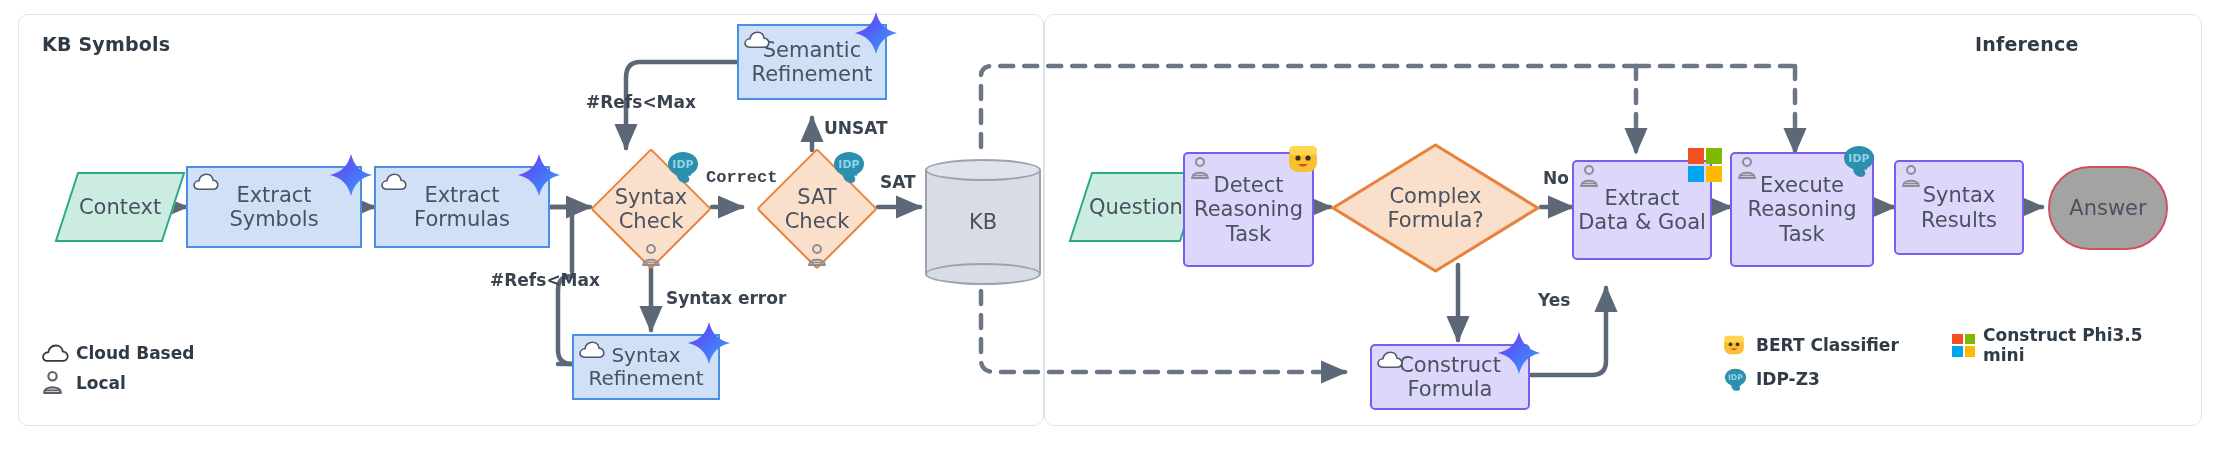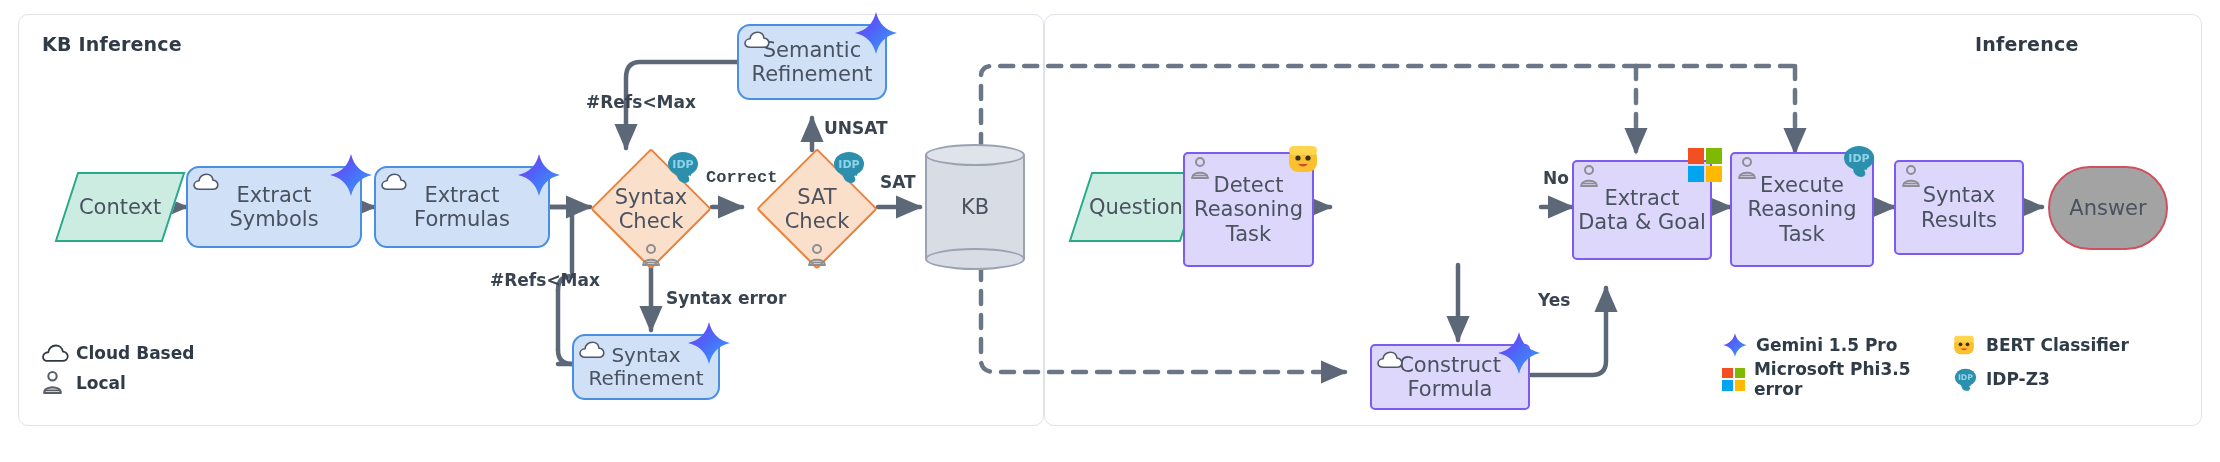--- a/index.html
+++ b/index.html
@@ -52,21 +52,21 @@
     line-height: 1.16;
     font-family: "DejaVu Sans", sans-serif;
     font-weight: 400;
   }
   .node .lbl { position: relative; z-index: 2; padding: 0 4px; }
 
   
   .box-blue {
     background: #cfe0f7;
     border: 2px solid #4a90e2;
-    border-radius: 13px;
+    border-radius: 0;
   }
   
   .box-purple {
     background: #ddd7fb;
     border: 2px solid #7c5cf0;
     border-radius: 5px;
   }
   
   .diamond {
     background: transparent;
@@ -149,21 +149,21 @@
   #legend-right { left: 1722px; top: 330px; width: 450px; display: grid;
                   grid-template-columns: 230px 220px; grid-auto-rows: 34px; }
 </style>
 </head>
 <body>
 
 <div id="stage">
 
   <div class="panel" id="panel-kb"></div>
   <div class="panel" id="panel-inf"></div>
-  <div class="panel-title" id="title-kb">KB Inference</div>
+  <div class="panel-title" id="title-kb">KB Symbols</div>
   <div class="panel-title" id="title-inf">Inference</div>
 
   <svg id="wires" viewBox="0 0 2220 462">
     <defs>
       <marker id="ah" markerWidth="7" markerHeight="7" refX="5.4" refY="3" orient="auto" markerUnits="strokeWidth">
         <path d="M0,0.4 L6,3 L0,5.6 z" fill="#5c6878"></path>
       </marker>
       <marker id="ahd" markerWidth="7" markerHeight="7" refX="5.4" refY="3" orient="auto" markerUnits="strokeWidth">
         <path d="M0,0.4 L6,3 L0,5.6 z" fill="#5c6878"></path>
       </marker>
@@ -330,21 +330,21 @@
     </span>
     <span class="badge badge-gem">
       <svg viewBox="0 0 46 46">
           <path d="M23 2 C25.8 13.4 32.6 20.2 44 23 C32.6 25.8 25.8 32.6 23 44 C20.2 32.6 13.4 25.8 2 23 C13.4 20.2 20.2 13.4 23 2 Z" fill="url(#g1)"></path>
         </svg>
     </span>
     <span class="lbl" style="white-space:pre-line; font-size:20px">Syntax
 Refinement</span>
   </div>
 
-  <div class="node cyl" style="left:925px; top:144px; width:100px; height:126px;">
+  <div class="node cyl" style="left:925px; top:159px; width:116px; height:126px;">
     <span class="cbody"></span>
     <span class="cbot"></span>
     <span class="ctop"></span>
     <span class="lbl">KB</span>
   </div>
 
   <div class="node para" style="left:1080px; top:172px; width:112px; height:70px;">
     <span class="lbl">Question</span>
   </div>
 
@@ -363,20 +363,28 @@
           <circle cx="12" cy="16" r="2.6" fill="#3b3024"></circle>
           <circle cx="22" cy="16" r="2.6" fill="#3b3024"></circle>
           <path d="M12 22 Q17 27 22 22 Z" fill="#d34836"></path>
         </svg>
     </span>
     <span class="lbl" style="white-space:pre-line">Detect
 Reasoning
 Task</span>
   </div>
 
+  <div class="node diamond" style="left:1330px; top:142px; width:211px; height:132px;">
+    <span class="dshape" style="width:0;height:0;border:none;background:transparent;transform:none;left:0;top:0;"></span>
+    <svg style="position:absolute;left:0;top:0;width:100%;height:100%;" viewBox="0 0 211 132" preserveAspectRatio="none">
+      <path d="M105.5 3 L208 66 L105.5 129 L3 66 Z" fill="#fadfcb" stroke="#e8823c" stroke-width="3"></path>
+    </svg>
+    <span class="lbl" style="white-space:pre-line">Complex
+Formula?</span>
+  </div>
 
   <div class="node box-purple" style="left:1572px; top:160px; width:140px; height:100px;">
     <span class="badge badge-local">
       <svg viewBox="0 0 20 24">
           <circle cx="10" cy="5" r="4" fill="none" stroke="#8e8e92" stroke-width="2"></circle>
           <path d="M2 21 C2 14 18 14 18 21 Z" fill="none" stroke="#8e8e92" stroke-width="2" stroke-linejoin="round"></path>
           <path d="M2 18.5 H18" stroke="#8e8e92" stroke-width="1.6"></path>
         </svg>
     </span>
     <span class="badge badge-ms">
@@ -466,35 +474,20 @@
             <circle cx="10" cy="5" r="4" fill="none" stroke="#5b6068" stroke-width="2"></circle>
             <path d="M2 21 C2 14 18 14 18 21 Z" fill="none" stroke="#5b6068" stroke-width="2" stroke-linejoin="round"></path>
             <path d="M2 18.5 H18" stroke="#5b6068" stroke-width="1.6"></path>
           </svg>
       </span>
       <span>Local</span>
     </div>
   </div>
 
   <div class="legend-box" id="legend-right">
-    <div class="legend-row">
-      <span class="ic">
-        <svg width="26" height="26" viewBox="0 0 46 46">
-            <defs>
-              <linearGradient id="g2" x1="0" y1="0" x2="1" y2="1">
-                <stop offset="0" stop-color="#7b2ff7"></stop>
-                <stop offset=".5" stop-color="#4a6cf7"></stop>
-                <stop offset="1" stop-color="#3ba3ff"></stop>
-              </linearGradient>
-            </defs>
-            <path d="M23 2 C25.8 13.4 32.6 20.2 44 23 C32.6 25.8 25.8 32.6 23 44 C20.2 32.6 13.4 25.8 2 23 C13.4 20.2 20.2 13.4 23 2 Z" fill="url(#g2)"></path>
-          </svg>
-      </span>
-      <span>Gemini 1.5 Pro</span>
-    </div>
     <div class="legend-row">
       <span class="ic">
         <svg width="24" height="24" viewBox="0 0 34 34">
             <rect x="3" y="6" width="28" height="24" rx="9" fill="#fbc02d"></rect>
             <rect x="3" y="4" width="28" height="9" rx="4.5" fill="#ffd54f"></rect>
             <circle cx="12" cy="16" r="2.6" fill="#3b3024"></circle>
             <circle cx="22" cy="16" r="2.6" fill="#3b3024"></circle>
             <path d="M12 22 Q17 27 22 22 Z" fill="#d34836"></path>
           </svg>
       </span>
@@ -502,21 +495,21 @@
     </div>
     <div class="legend-row">
       <span class="ic">
         <span style="display:inline-grid;grid-template-columns:1fr 1fr;grid-template-rows:1fr 1fr;gap:2px;width:23px;height:23px;">
           <i style="background:#f25022"></i>
             <i style="background:#7fba00"></i>
           <i style="background:#00a4ef"></i>
             <i style="background:#ffb900"></i>
         </span>
       </span>
-      <span>Microsoft Phi3.5 error</span>
+      <span>Construct Phi3.5 mini</span>
     </div>
     <div class="legend-row">
       <span class="ic">
         <svg width="27" height="25" viewBox="0 0 38 34">
             <ellipse cx="19" cy="14" rx="15" ry="12" fill="#2b8fad"></ellipse>
             <path d="M14 24c0 5 3 8 7 8 3 0 4-2 3-4-2-3 1-4 3-3" fill="#2b8fad" stroke="#2b8fad" stroke-width="2"></path>
             <text x="19" y="18" font-size="11" font-family="DejaVu Sans, sans-serif" font-weight="bold" fill="#8fd4e8" text-anchor="middle">IDP</text>
           </svg>
       </span>
       <span>IDP-Z3</span>

